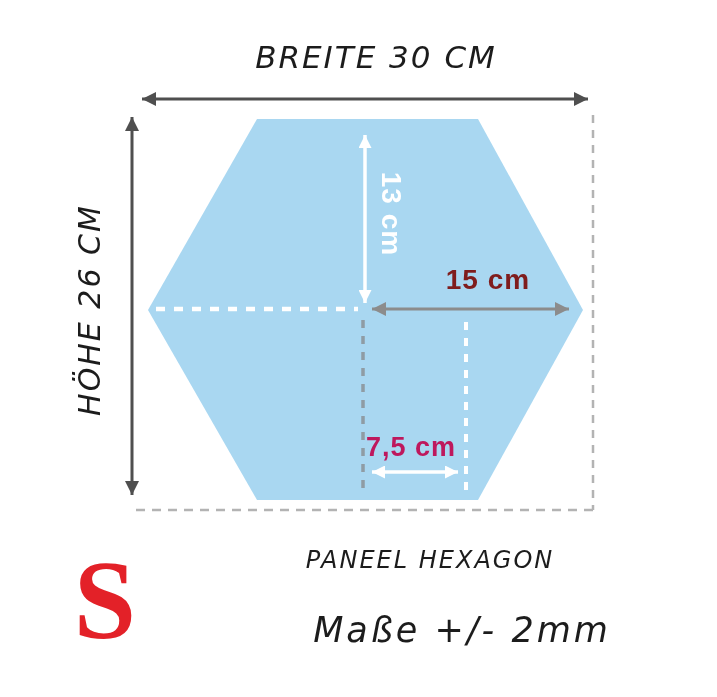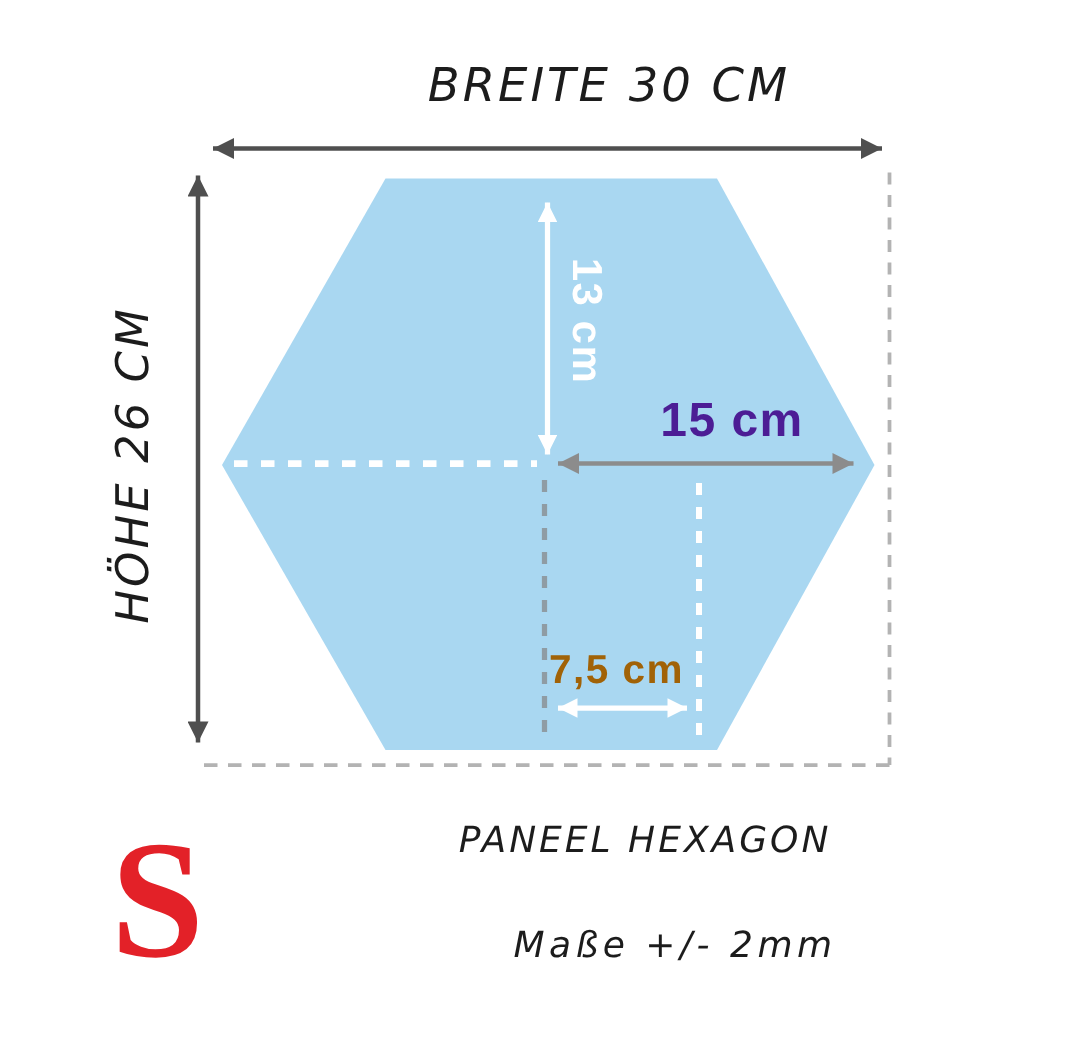--- a/index.html
+++ b/index.html
@@ -29,21 +29,20 @@
   .hand {
     font-family: "DejaVu Sans", sans-serif;
     font-style: italic;
     letter-spacing: 2px;
     color: #1c1c1c;
   }
   .breite-label {
     left: 376px;
     top: 57px;
     font-size: 31px;
-    margin-left: 30px;
   }
   .hoehe-label {
     left: 89px;
     top: 310px;
     font-size: 30px;
     transform: translate(-50%, -50%) rotate(-90deg);
   }
   .dim-num {
     font-weight: bold;
     font-family: "Liberation Sans", sans-serif;
@@ -52,38 +51,38 @@
   .dim-13 {
     left: 391px;
     top: 214px;
     font-size: 28px;
     color: #ffffff;
     transform: translate(-50%, -50%) rotate(90deg);
   }
   .dim-15 {
     left: 488px;
     top: 280px;
-    font-size: 32px;
-    color: #4c1d95;
+    font-size: 28px;
+    color: #7f1d1d;
   }
   .dim-75 {
     left: 411px;
     top: 447px;
     font-size: 27px;
-    color: #a16207;
+    color: #be185d;
   }
   .paneel-label {
     left: 430px;
     top: 560px;
     font-size: 24px;
   }
   .masse-label {
-    left: 450px;
+    left: 462px;
     top: 630px;
-    font-size: 24px;
+    font-size: 35px;
     letter-spacing: 3px;
   }
   .watermark-s {
     left: 105px;
     top: 600px;
     font-family: "Liberation Serif", serif;
     font-weight: bold;
     font-size: 112px;
     line-height: 1;
   }

